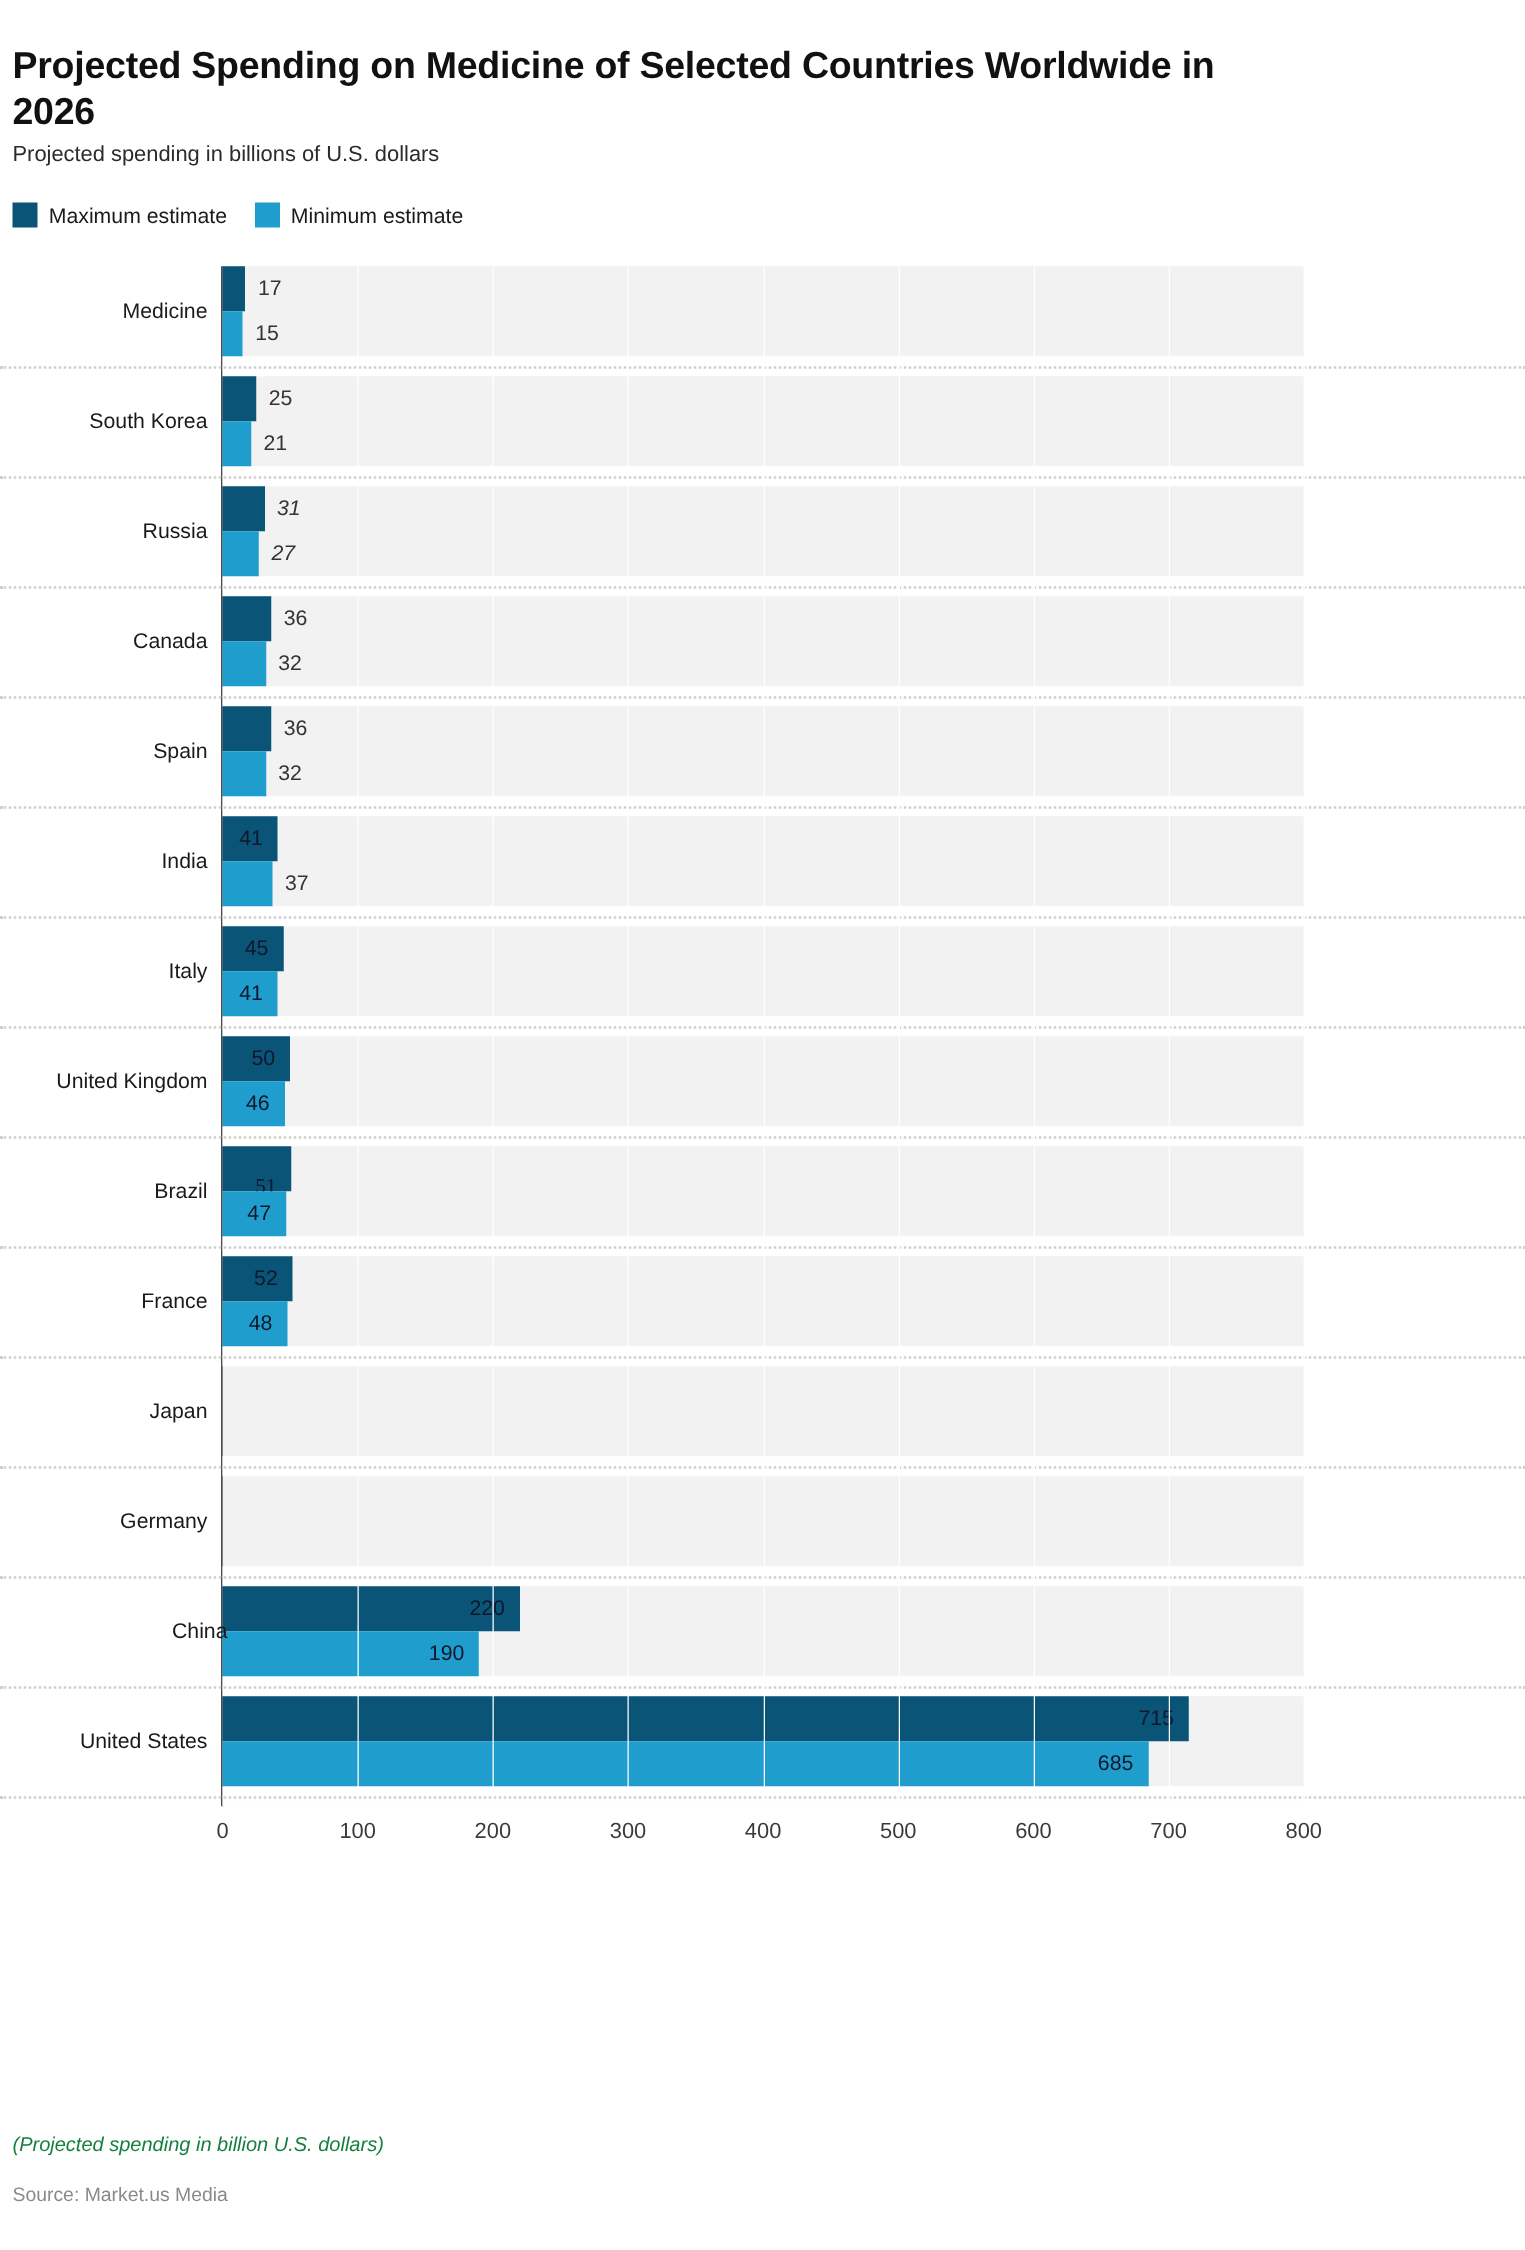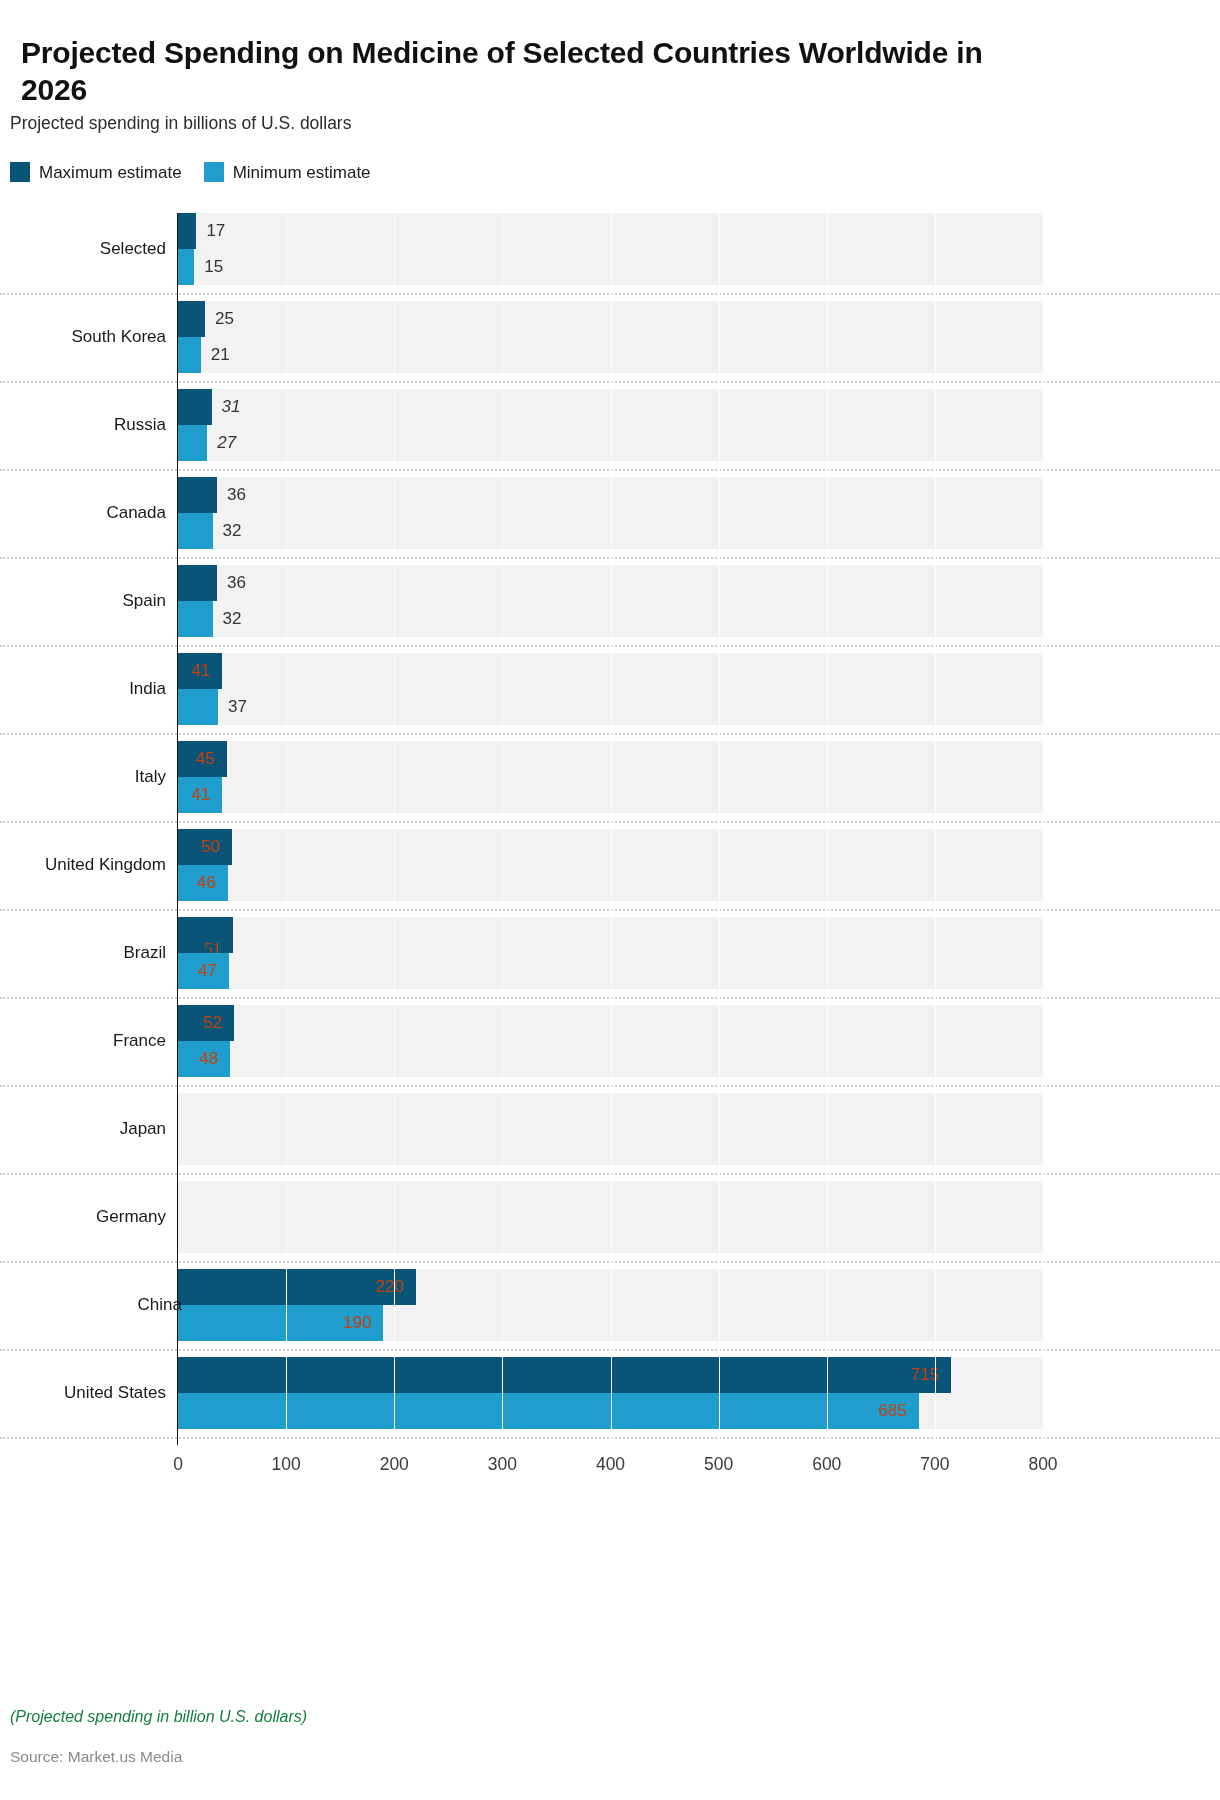--- a/index.html
+++ b/index.html
@@ -21,21 +21,20 @@
   
   .title {
     position: absolute;
     left: 10px; top: 14px;
     width: 1000px;
     font-size: 30px;
     font-weight: 700;
     line-height: 1.24;
     letter-spacing: -0.2px;
     color: #111111;
-    margin-left: 11px;
   }
   .subtitle {
     position: absolute;
     left: 10px; top: 113px;
     font-size: 17.5px;
     font-weight: 400;
     color: #2b2b2b;
   }
 
   
@@ -117,21 +116,21 @@
   .bar.max { background: #0a5478; }
   .bar.min { background: #1f9ecd; }
 
   .bar-value {
     position: absolute;
     font-size: 17px;
     line-height: 1;
     white-space: nowrap;
   }
   .bar-value.inside {
-    color: #c2410c;
+    color: #0f172a;
   }
   .bar-value.outside {
     color: #333333;
   }
 
   .cat-label {
     position: absolute;
     text-align: right;
     font-size: 17px;
     color: #1a1a1a;
@@ -303,21 +302,21 @@
       <div class="xtick" style="left: 286.125px;">100</div>
       <div class="xtick" style="left: 394.25px;">200</div>
       <div class="xtick" style="left: 502.375px;">300</div>
       <div class="xtick" style="left: 610.5px;">400</div>
       <div class="xtick" style="left: 718.625px;">500</div>
       <div class="xtick" style="left: 826.75px;">600</div>
       <div class="xtick" style="left: 934.875px;">700</div>
       <div class="xtick" style="left: 1043px;">800</div>
     </div>
   <div id="catlabels">
-      <div class="cat-label" style="left: 0px; width: 166px; top: 240px;">Selected</div>
+      <div class="cat-label" style="left: 0px; width: 166px; top: 240px;">Medicine</div>
       <div class="cat-label" style="left: 0px; width: 166px; top: 328px;">South Korea</div>
       <div class="cat-label" style="left: 0px; width: 166px; top: 416px;">Russia</div>
       <div class="cat-label" style="left: 0px; width: 166px; top: 504px;">Canada</div>
       <div class="cat-label" style="left: 0px; width: 166px; top: 592px;">Spain</div>
       <div class="cat-label" style="left: 0px; width: 166px; top: 680px;">India</div>
       <div class="cat-label" style="left: 0px; width: 166px; top: 768px;">Italy</div>
       <div class="cat-label" style="left: 0px; width: 166px; top: 856px;">United Kingdom</div>
       <div class="cat-label" style="left: 0px; width: 166px; top: 944px;">Brazil</div>
       <div class="cat-label" style="left: 0px; width: 166px; top: 1032px;">France</div>
       <div class="cat-label" style="left: 0px; width: 166px; top: 1120px;">Japan</div>

